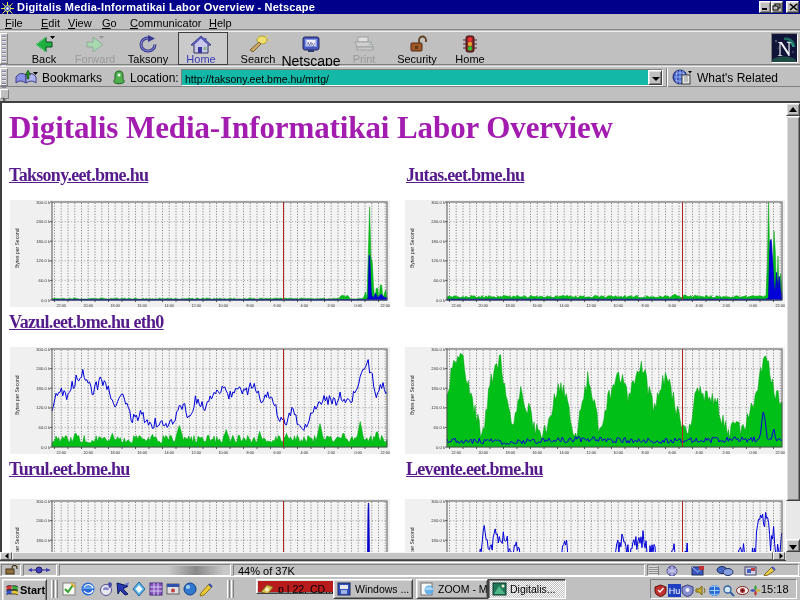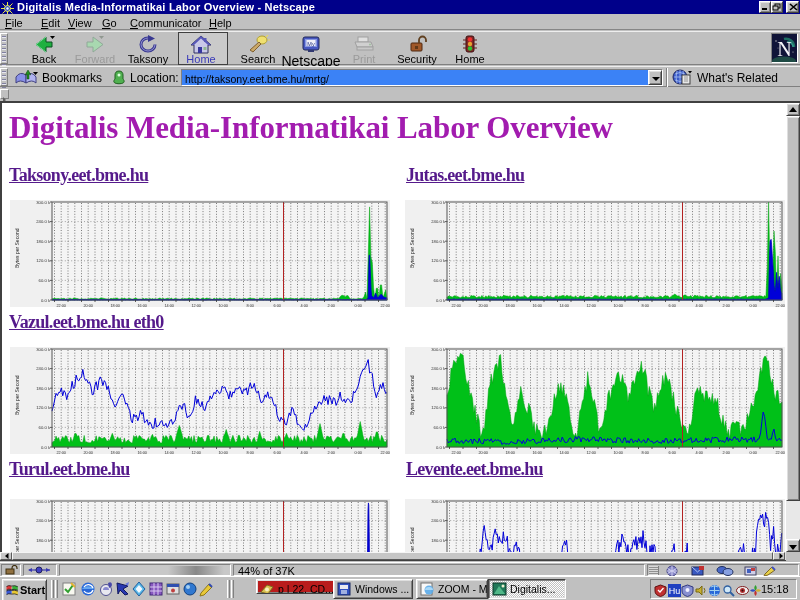--- a/index.html
+++ b/index.html
@@ -152,21 +152,21 @@
       <path d="M22 8 Q18 2 12 6 L12 14 Q18 10 22 14 Z" fill="#b0b4f0" stroke="#404080"></path>
       <path d="M14 1 l3 5 -2 -1 0 5 -2 0 0 -5 -2 1 z" fill="#209020" stroke="#104010" stroke-width="0.5"></path>
       <path d="M19 3 l5 0 -2.5 3 z" fill="#000"></path>
     </svg>
 <span class="abs" style="left:42px;top:4px;font-size:12px">Bookmarks</span>
 <svg class="abs" style="left:112px;top:3px" width="14" height="15" viewBox="0 0 14 15">
       <path d="M7 1 C4 1 3 3 3 5 L3 9 C2 10 1 12 3 13 C5 14 9 14 11 13 C13 12 12 10 11 9 L11 5 C11 3 10 1 7 1 Z" fill="#50b050" stroke="#206020"></path>
       <circle cx="7" cy="5" r="1.5" fill="#e0ffe0"></circle>
     </svg>
 <span class="abs" style="left:130px;top:4px;font-size:12px">Location:</span>
-<div class="abs sunk" style="left:181px;top:2px;width:482px;height:17px;background:#3b82f6">
+<div class="abs sunk" style="left:181px;top:2px;width:482px;height:17px;background:#14b8a6">
 <span class="abs" style="left:3px;top:3px;font-size:10.5px;color:#000">http://taksony.eet.bme.hu/mrtg/</span>
 <div class="abs btn-out" style="right:0px;top:0px;width:14px;height:15px;background:#c0c0c0">
         <svg width="10" height="6" style="position:absolute;left:2px;top:5px">
           <path d="M1 1 L9 1 L5 5 Z" fill="#000"></path>
         </svg>
       </div>
 </div>
 <div class="abs" style="left:666px;top:1px;width:2px;height:19px;border-left:1px solid #808080;border-right:1px solid #fff"></div>
 <svg class="abs" style="left:672px;top:2px" width="20" height="17" viewBox="0 0 20 17">
       <circle cx="8" cy="8" r="7" fill="#3858c8" stroke="#202860"></circle>

